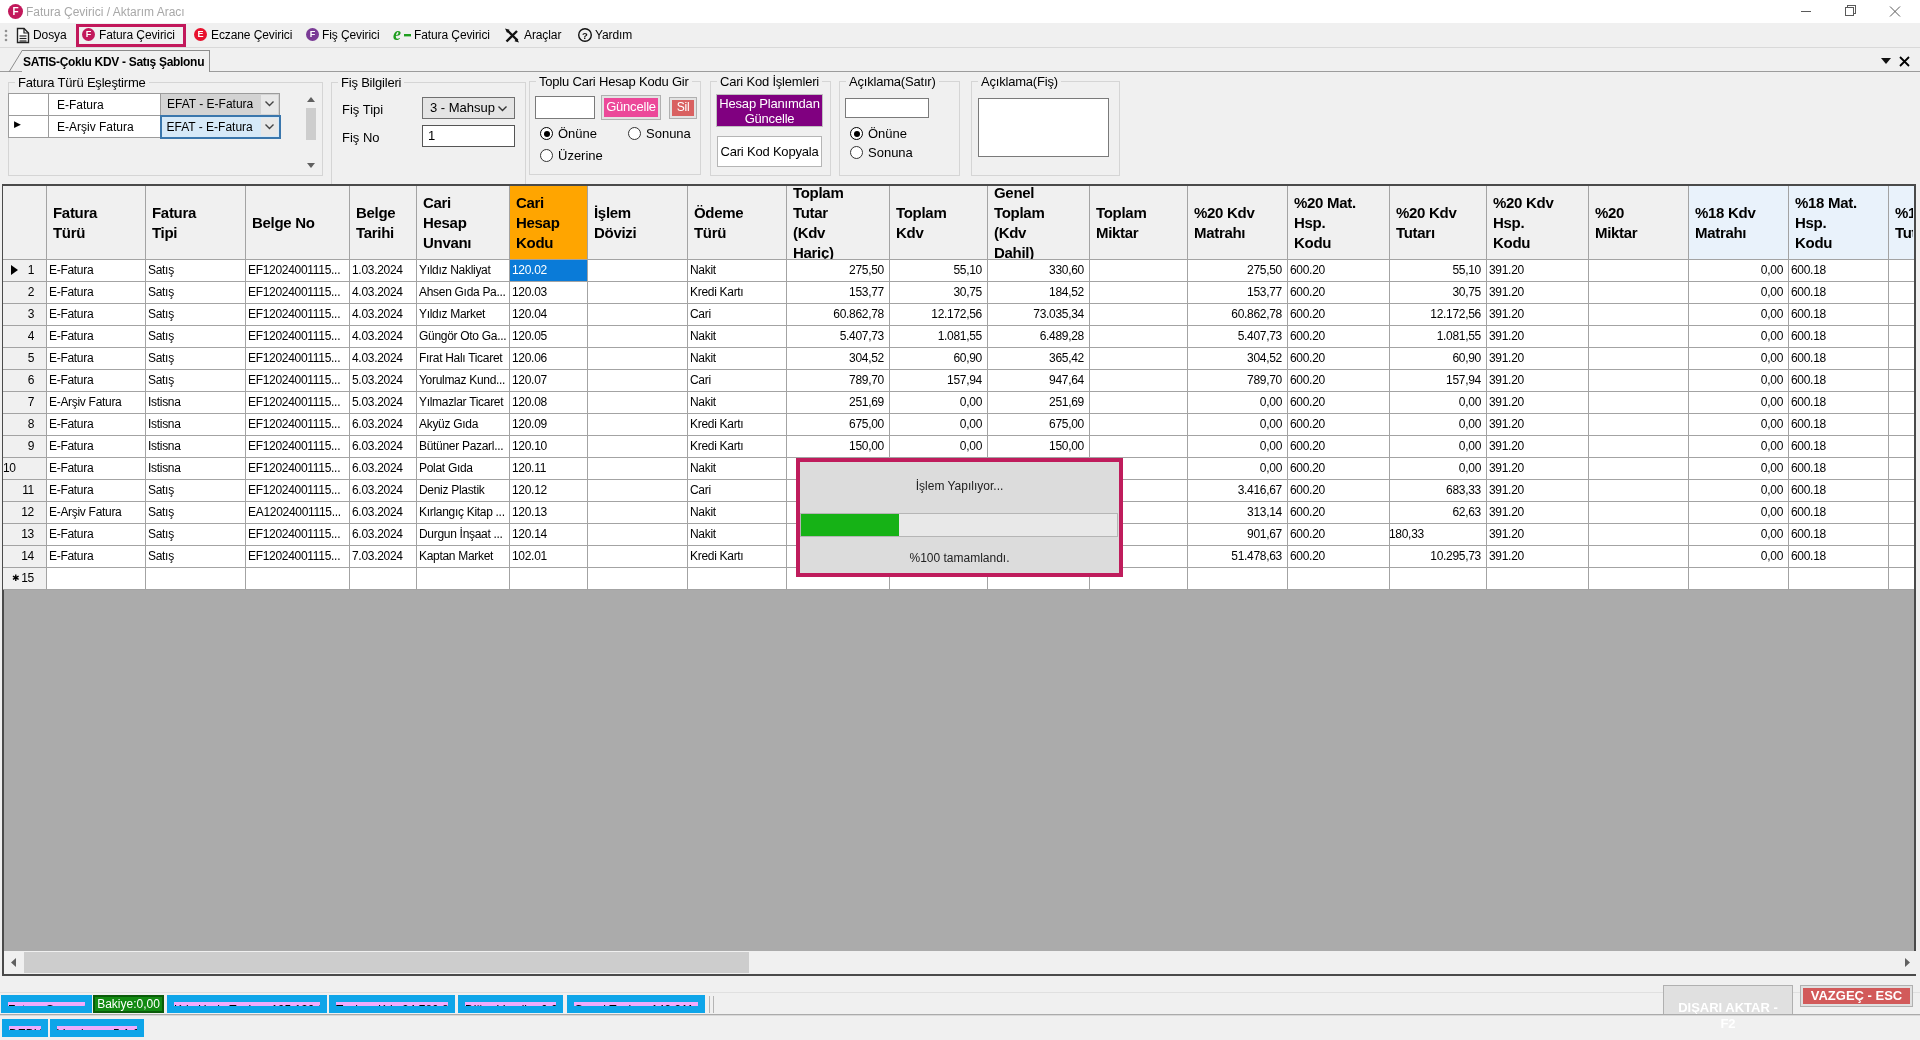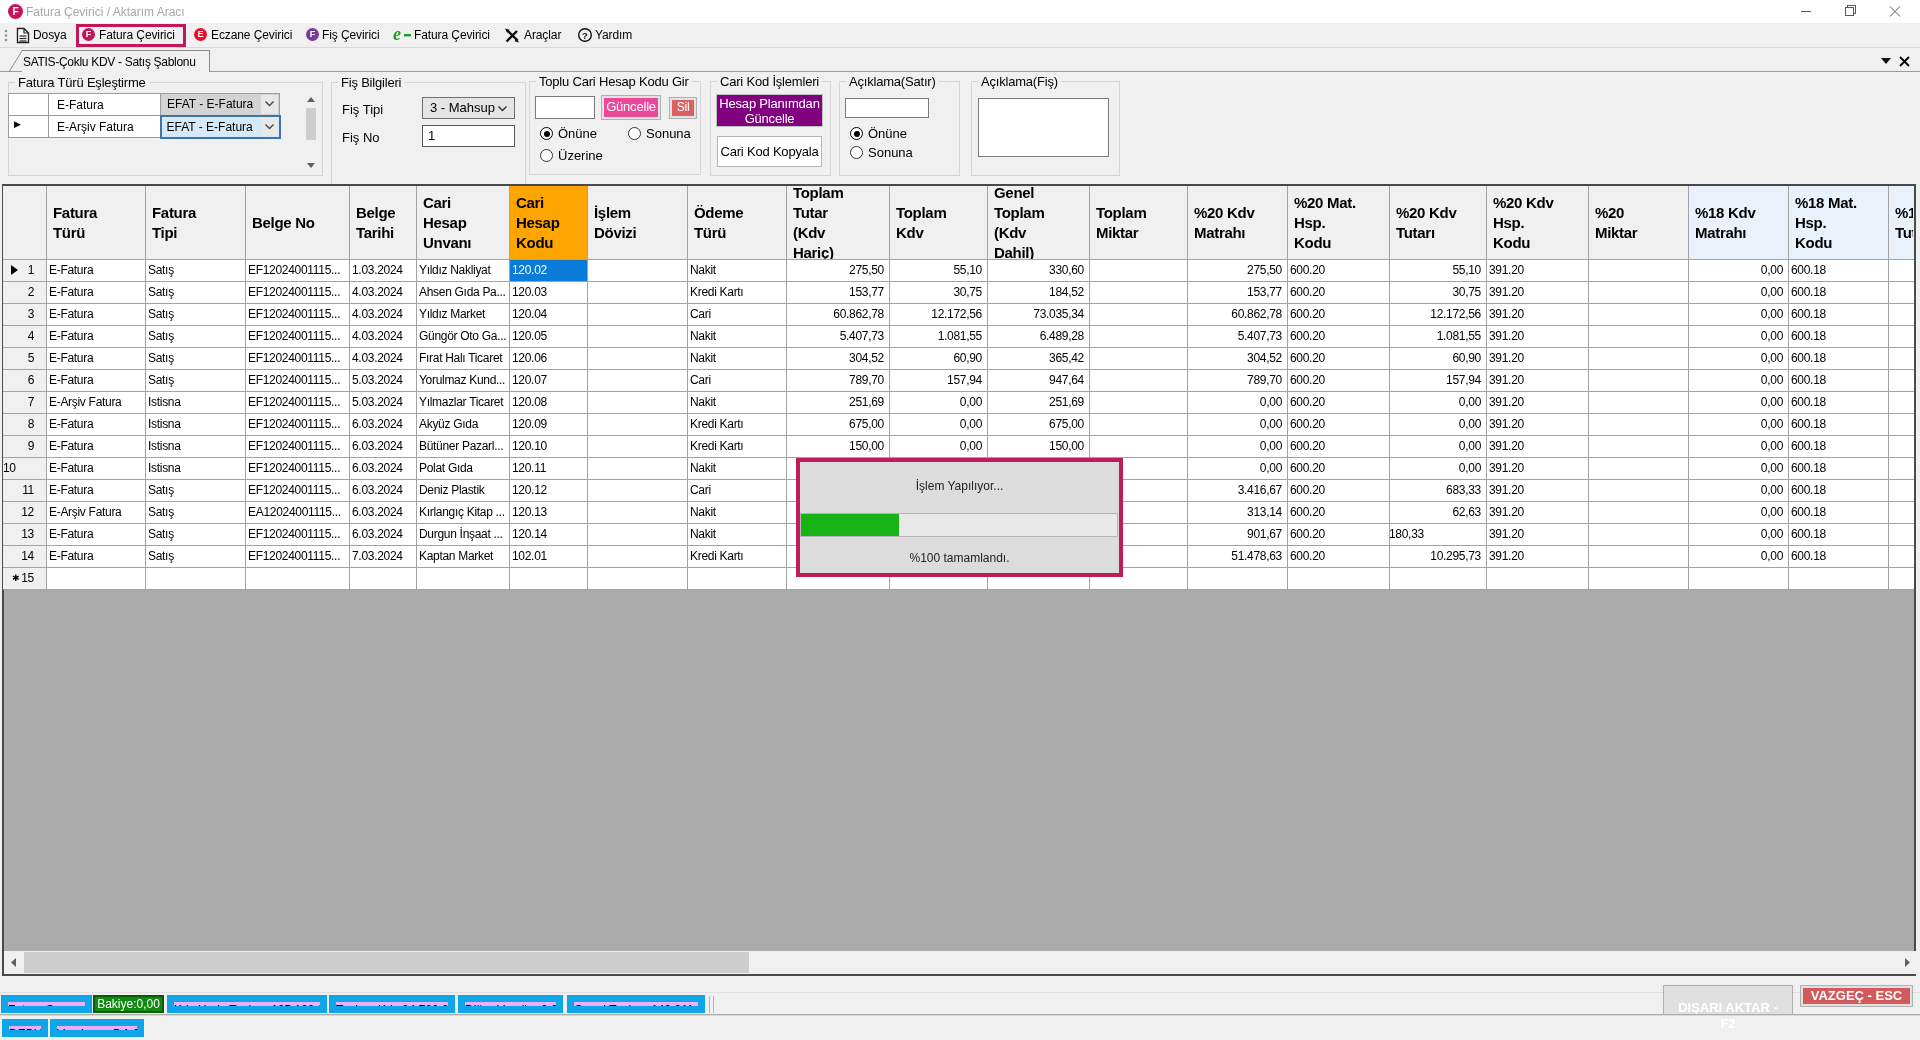--- a/index.html
+++ b/index.html
@@ -8,21 +8,21 @@
 #win { position:relative; width:1920px; height:1040px; background:#f0f0f0; }
 #titlebar { position:absolute; left:0; top:0; width:1920px; height:23px; background:#ffffff; }
 #titleicon { position:absolute; left:8px; top:4px; width:15px; height:15px; border-radius:50%; background:#c2185b; color:#fff; font-size:10px; font-weight:bold; text-align:center; line-height:15px; }
 #titletext { position:absolute; left:26px; top:5px; font-size:12px; color:#a8a8a8; }
 #menubar { position:absolute; left:0; top:23px; width:1920px; height:25px; background:#f0f0f0; }
 .mitem { position:absolute; top:0; height:24px; font-size:12px; letter-spacing:-0.1px; color:#000; line-height:25px; white-space:nowrap; }
 .circ { width:13px; height:13px; border-radius:50%; color:#fff; font-size:9px; font-weight:bold; text-align:center; line-height:13px; }
 #tabrow { position:absolute; left:0; top:48px; width:1920px; height:24px; background:#f0f0f0; }
 #tabline { position:absolute; left:0; top:23px; width:1920px; height:1px; background:#9c9c9c; }
 #tab1 { position:absolute; left:22px; top:2px; width:188px; height:22px; background:#f0f0f0; border-top:1px solid #8c8c8c; border-right:1px solid #8c8c8c; }
-#tab1 span { position:absolute; left:1px; top:4px; font-size:12px; font-weight:normal; letter-spacing:-0.3px; white-space:nowrap; }
+#tab1 span { position:absolute; left:1px; top:4px; font-size:12px; font-weight:bold; letter-spacing:-0.3px; white-space:nowrap; }
 .grp { position:absolute; border:1px solid #d5d5d5; }
 .grp > .lbl { position:absolute; top:-8px; left:6px; background:#f0f0f0; padding:0 3px; font-size:13px; letter-spacing:-0.2px; white-space:nowrap; }
 .tbx { position:absolute; background:#fff; border:1px solid #7a7a7a; }
 .btn { position:absolute; color:#fff; font-size:13px; text-align:center; letter-spacing:-0.2px; }
 .radio { position:absolute; font-size:13px; white-space:nowrap; }
 .radio .rc { display:inline-block; width:13px; height:13px; border:1px solid #333; border-radius:50%; background:#fff; vertical-align:-2px; margin-right:5px; }
 .radio.sel .rc { position:relative; border:1px solid #000; }
 .radio.sel .rc::after { content:""; position:absolute; left:2.5px; top:2.5px; width:6px; height:6px; background:#000; border-radius:50%; }
 #mtable { border-collapse:collapse; table-layout:fixed; }
 #mtable th, #mtable td { border:1px solid #9c9c9c; background:#fff; font-size:12px; overflow:hidden; white-space:nowrap; font-weight:normal; }

